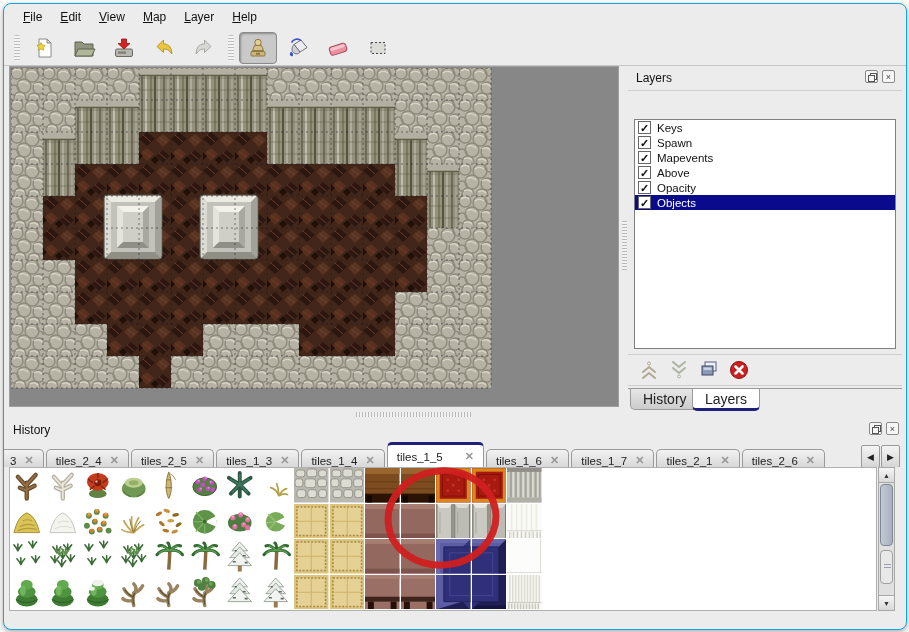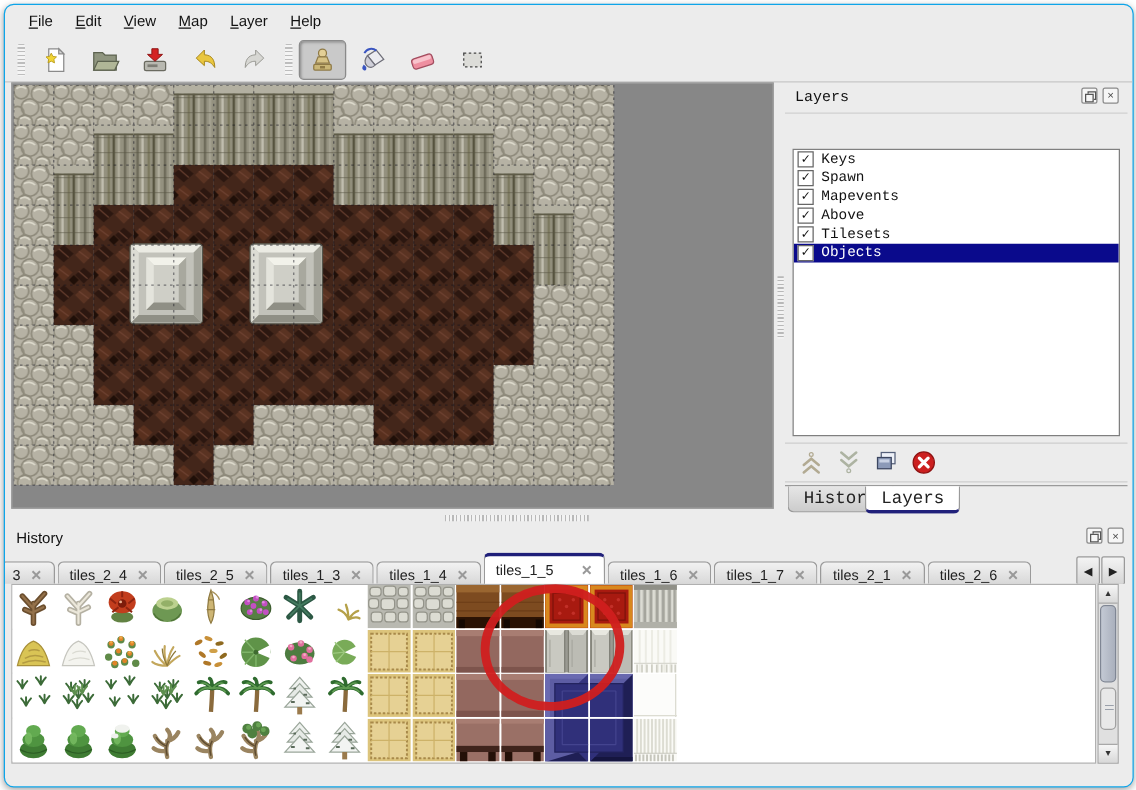--- a/index.html
+++ b/index.html
@@ -23,21 +23,21 @@
   .hsplit{position:absolute;left:0;top:404px;width:100%;height:12px;}
   .hsplit .g{position:absolute;left:352px;top:4px;width:115px;height:5px;background:repeating-linear-gradient(90deg,#b8b8b8 0 1px,#f2f2f2 1px 3px);}
   
   .dock-title{position:absolute;font-size:12px;color:#111;}
   .mini-btn{position:absolute;width:13px;height:13px;border:1px solid #8a8a8a;background:#f6f6f6;border-radius:2px;
             display:flex;align-items:center;justify-content:center;font-size:9px;color:#444;box-sizing:border-box;}
   .float-ic{position:relative;width:7px;height:7px;}
   .float-ic:before{content:"";position:absolute;left:2px;top:0;width:5px;height:5px;border:1px solid #555;}
   .float-ic:after{content:"";position:absolute;left:0;top:2px;width:5px;height:5px;border:1px solid #555;background:#f6f6f6;}
   
-  .layers-panel{position:absolute;left:624px;top:62px;width:274px;height:345px;font-family:Liberation Mono, monospace;}
+  .layers-panel{position:absolute;left:624px;top:62px;width:274px;height:345px;}
   .lp-sep{position:absolute;left:0;top:24px;width:100%;border-top:1px solid #cfcfcf;}
   .opacity-row{position:absolute;left:8px;top:30px;width:260px;height:20px;}
   .op-label{position:absolute;left:0;top:3px;font-size:11.5px;color:#111;}
   .slider{position:absolute;left:50px;top:0;width:212px;height:20px;}
   .slider .track{position:absolute;left:0;top:7px;width:100%;height:6px;border-radius:3px;background:#14147e;}
   .slider .handle{position:absolute;right:0;top:2px;width:26px;height:16px;border:1px solid #8a8a8a;border-radius:4px;
         background:#ededed;background-image:radial-gradient(#b0b0b0 18%,transparent 20%);background-size:4px 4px;background-position:5px 4px;box-shadow:0 1px 1px rgba(0,0,0,.2);}
   .layer-list{position:absolute;left:6px;top:53px;width:260px;height:228px;background:#fff;border:1px solid #7f7f7f;overflow:hidden;}
   .lrow{display:flex;align-items:center;height:15px;padding-left:3px;font-size:11.5px;color:#111;}
   .lrow.sel{background:#0a0a8c;color:#fff;}
@@ -428,21 +428,21 @@
           <div class="lrow">
             <div class="cb">✓</div>
             <span>Mapevents</span>
           </div>
           <div class="lrow">
             <div class="cb">✓</div>
             <span>Above</span>
           </div>
           <div class="lrow">
             <div class="cb">✓</div>
-            <span>Tilesets</span>
+            <span>Opacity</span>
           </div>
           <div class="lrow sel">
             <div class="cb">✓</div>
             <span>Objects</span>
           </div>
         </div>
     <div class="lbtns" id="layerBtns">
           <div class="lbtn">
             <svg width="22" height="22" viewBox="0 0 22 22">
               <g fill="none" stroke="#b2aa92" stroke-width="2" stroke-linecap="round">

